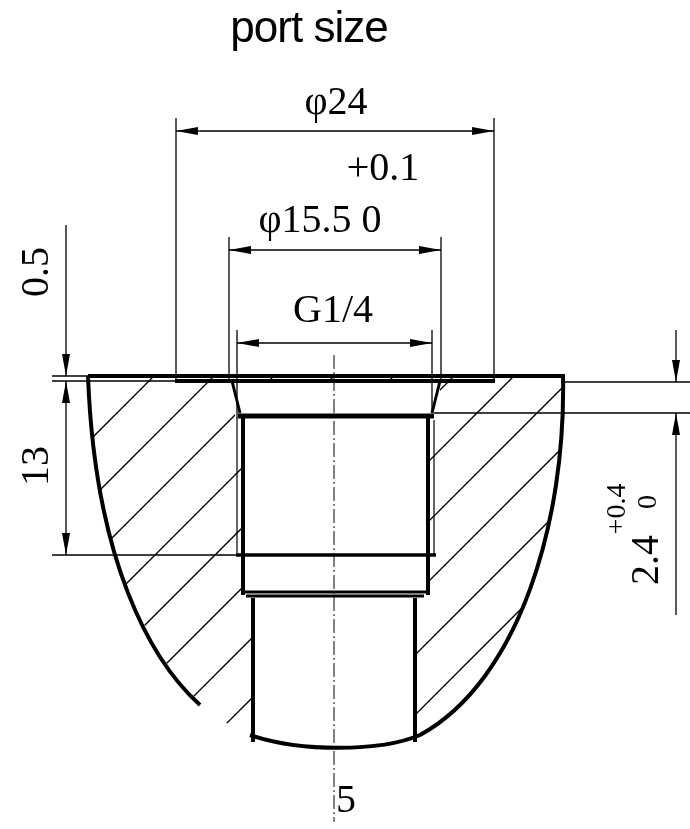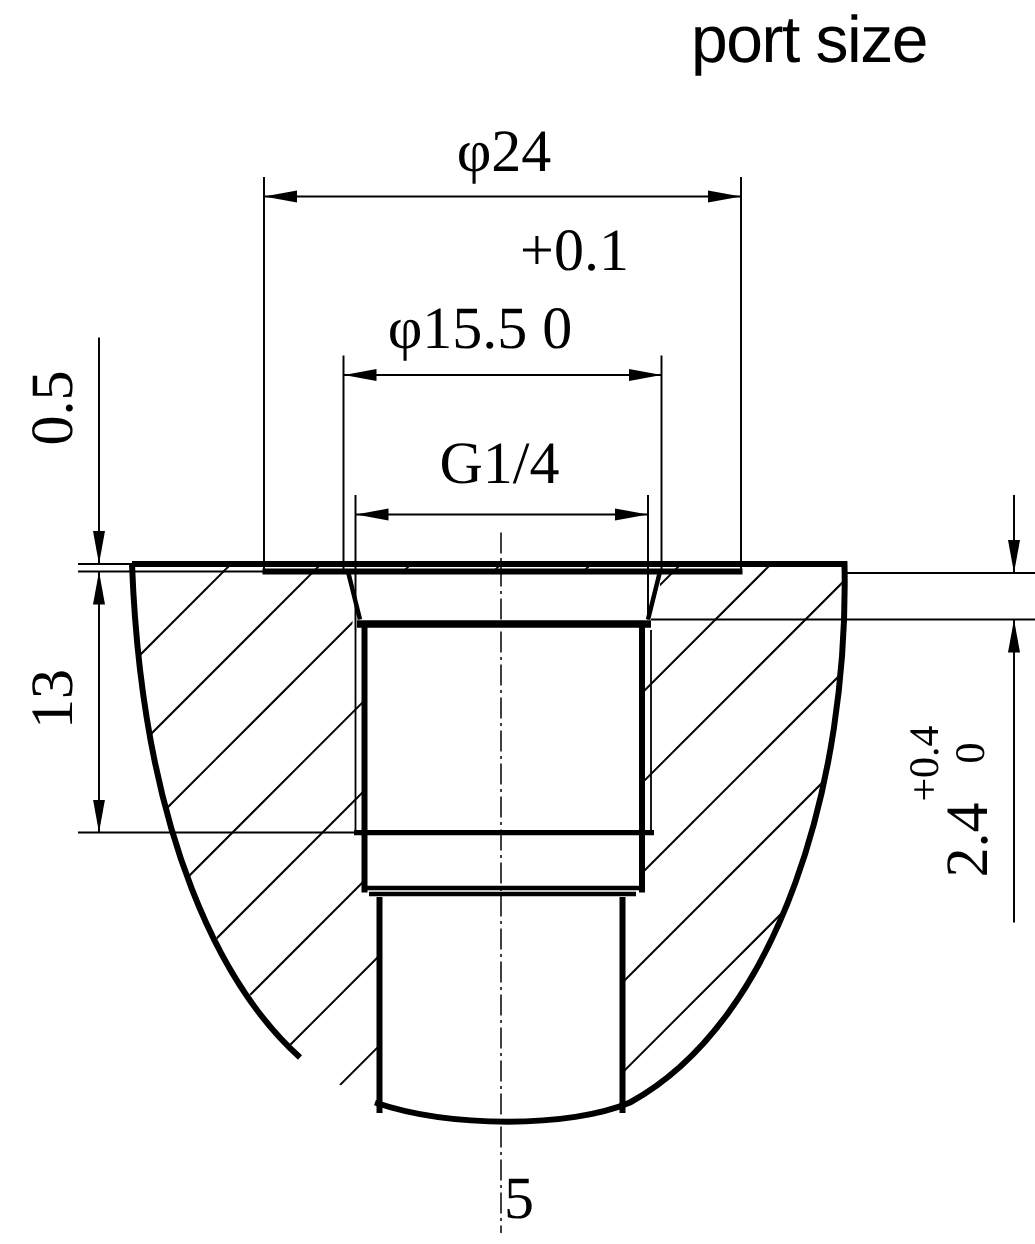--- a/index.html
+++ b/index.html
@@ -1,18 +1,18 @@
 <!DOCTYPE html>
 <html><head>
   <meta charset="utf-8">
   <style>
     html, body { margin: 0; padding: 0; background: #ffffff; }
     body { width: 690px; height: 829px; position: relative; overflow: hidden; }
     .title {
-      position: absolute; left: 0; top: 2px; width: 618px; text-align: right;
+      position: absolute; left: 0; top: 2px; width: 618px; text-align: center;
       font-family: "Liberation Sans", sans-serif; font-size: 44px; color: #000;
       letter-spacing: -1px;
     }
     svg { position: absolute; left: 0; top: 0; }
     .dimtxt { font-family: "Liberation Serif", serif; fill: #000; }
   </style>
 </head>
 <body>
 
 <div class="title">port size</div>

